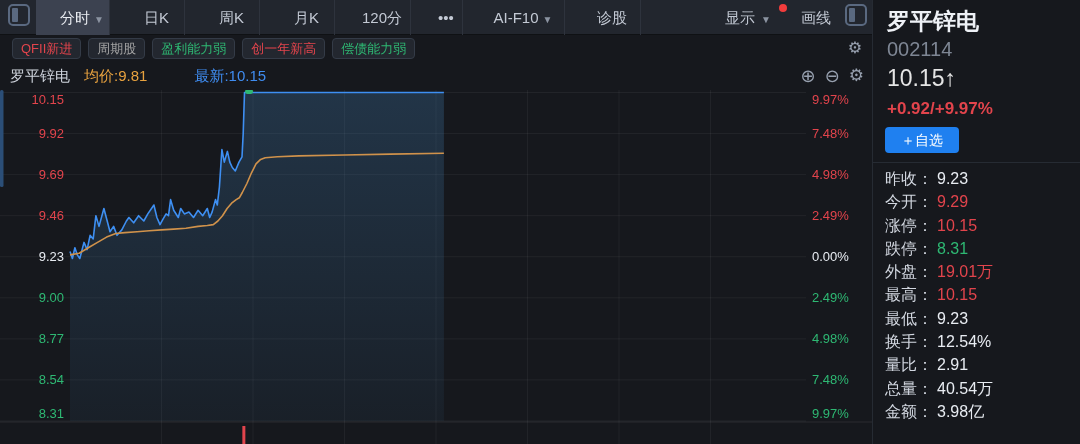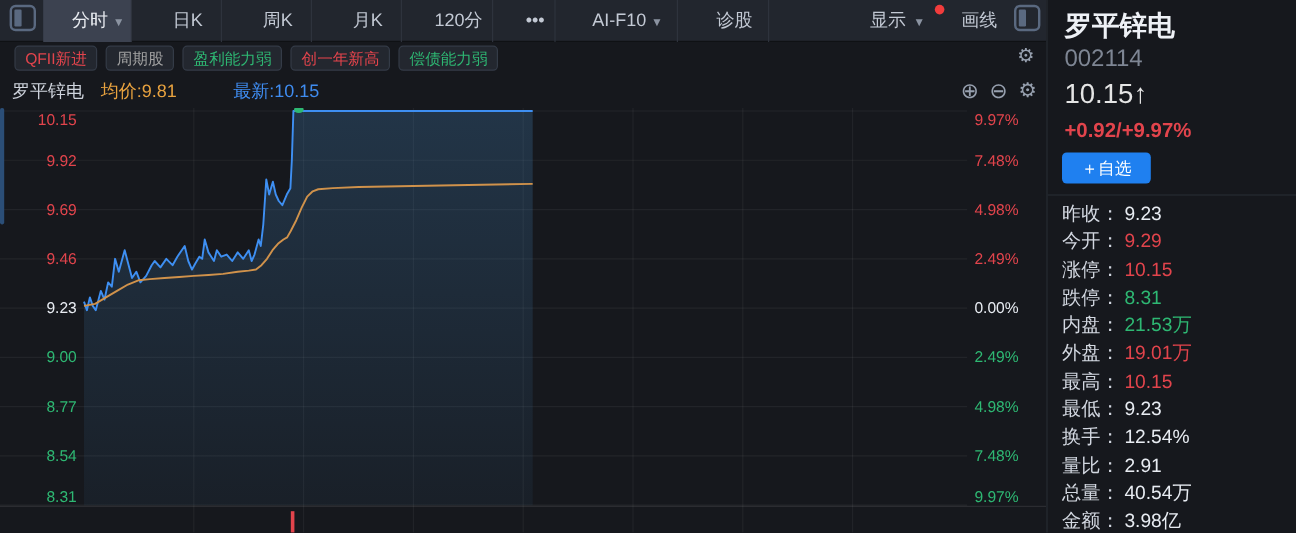--- a/index.html
+++ b/index.html
@@ -142,21 +142,20 @@
   <div class="sb-code">002114</div>
   <div class="sb-price">10.15↑</div>
   <div class="sb-change">+0.92/+9.97%</div>
   <button class="sb-add">＋自选</button>
   <div class="sb-div"></div>
   <div class="sb-rows" id="sbrows">
       <div class="sb-row"><span class="lb">昨收：</span><span class="vl" style="color: rgb(232, 236, 242);">9.23</span></div>
       <div class="sb-row"><span class="lb">今开：</span><span class="vl" style="color: rgb(226, 68, 76);">9.29</span></div>
       <div class="sb-row"><span class="lb">涨停：</span><span class="vl" style="color: rgb(226, 68, 76);">10.15</span></div>
       <div class="sb-row"><span class="lb">跌停：</span><span class="vl" style="color: rgb(46, 184, 115);">8.31</span></div>
-      <div class="sb-row"><span class="lb">内盘：</span><span class="vl" style="color: rgb(46, 184, 115);">21.53万</span></div>
       <div class="sb-row"><span class="lb">外盘：</span><span class="vl" style="color: rgb(226, 68, 76);">19.01万</span></div>
       <div class="sb-row"><span class="lb">最高：</span><span class="vl" style="color: rgb(226, 68, 76);">10.15</span></div>
       <div class="sb-row"><span class="lb">最低：</span><span class="vl" style="color: rgb(232, 236, 242);">9.23</span></div>
       <div class="sb-row"><span class="lb">换手：</span><span class="vl" style="color: rgb(232, 236, 242);">12.54%</span></div>
       <div class="sb-row"><span class="lb">量比：</span><span class="vl" style="color: rgb(232, 236, 242);">2.91</span></div>
       <div class="sb-row"><span class="lb">总量：</span><span class="vl" style="color: rgb(232, 236, 242);">40.54万</span></div>
       <div class="sb-row"><span class="lb">金额：</span><span class="vl" style="color: rgb(232, 236, 242);">3.98亿</span></div>
     </div>
 </div>
 

